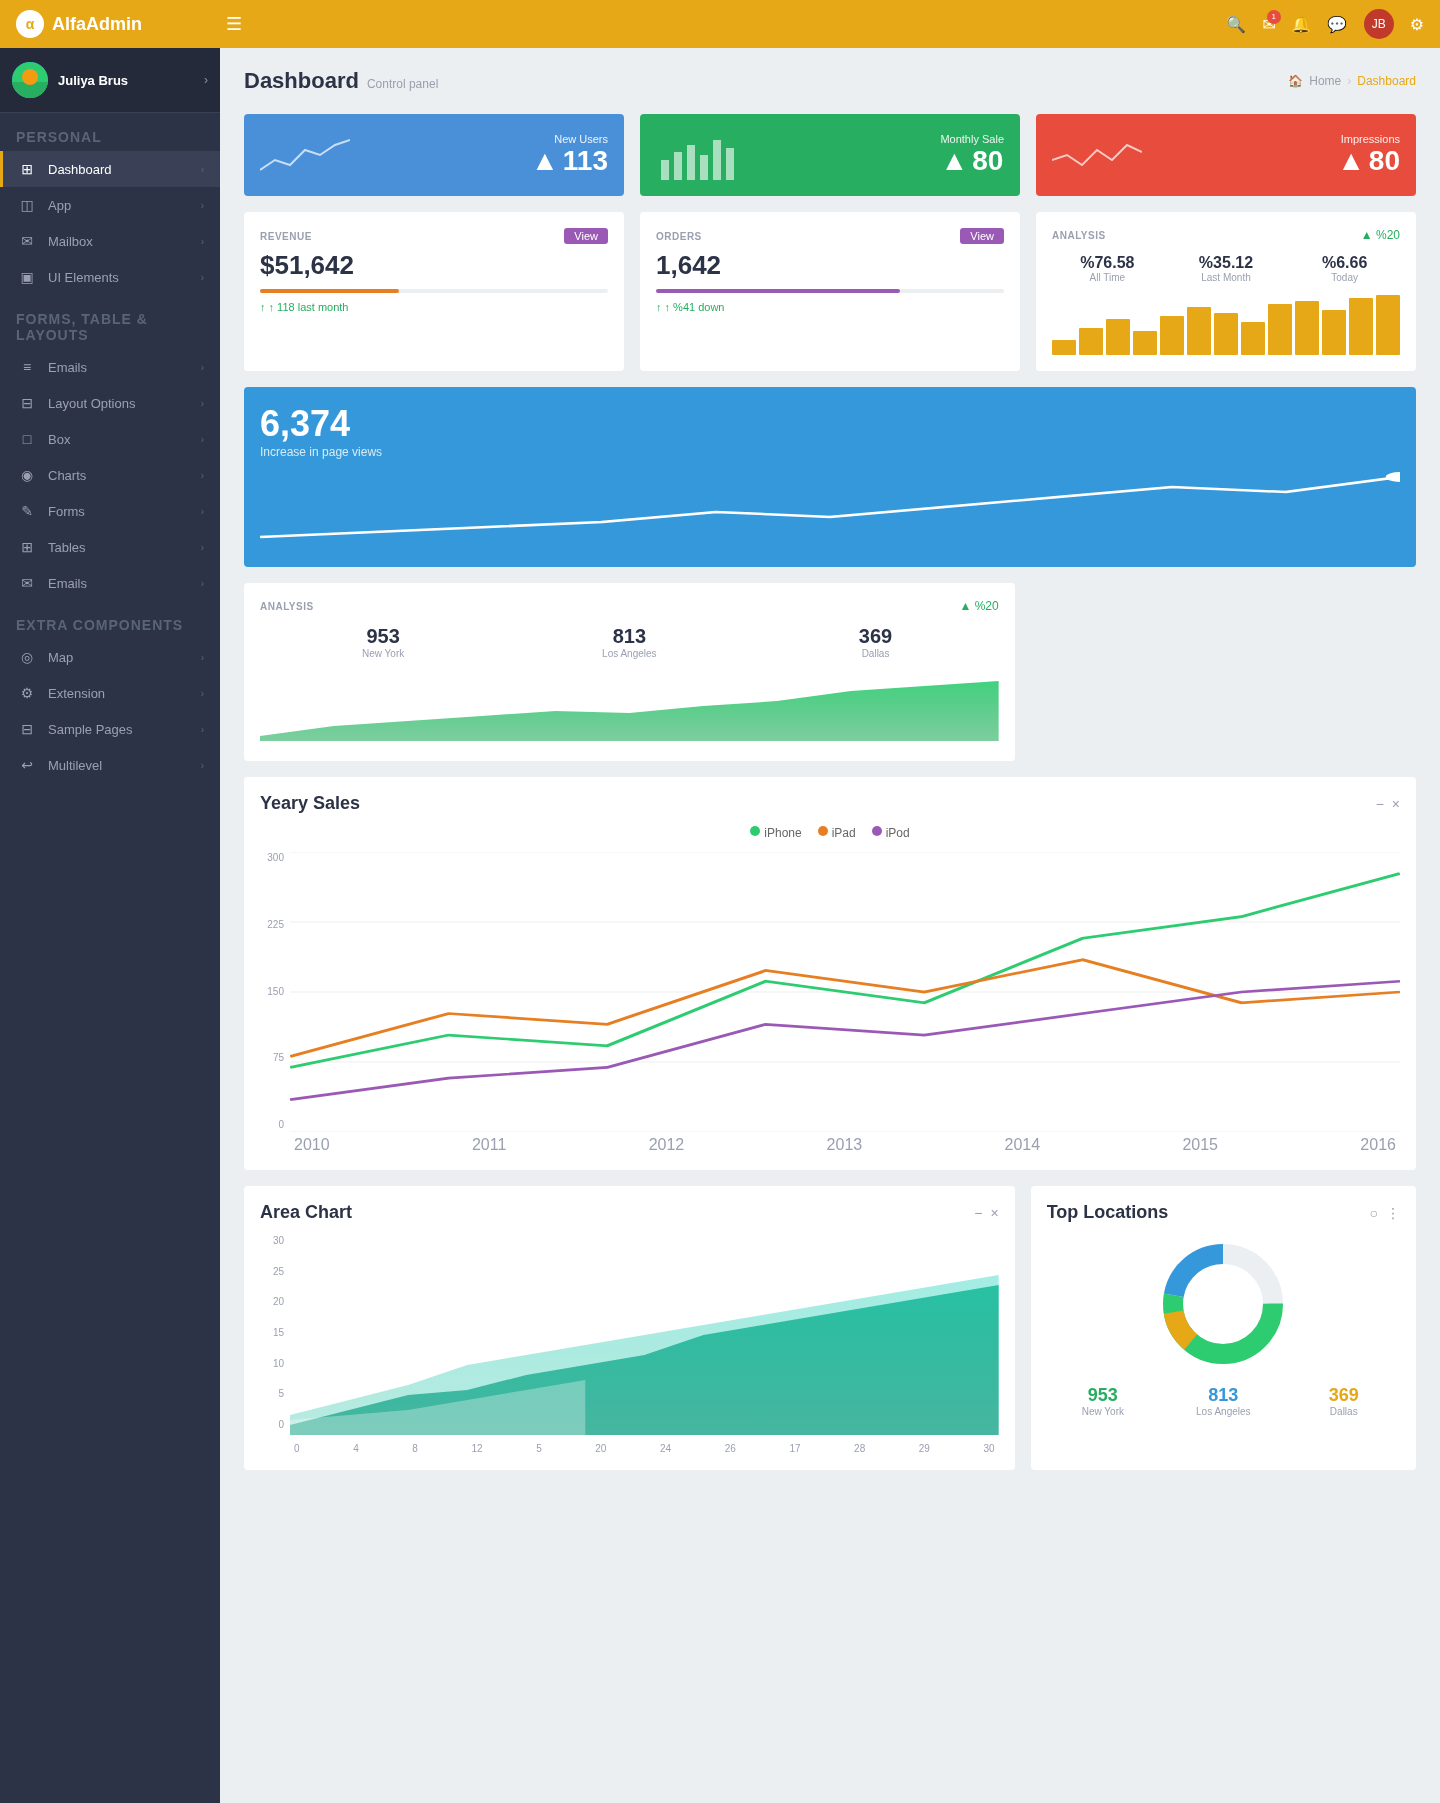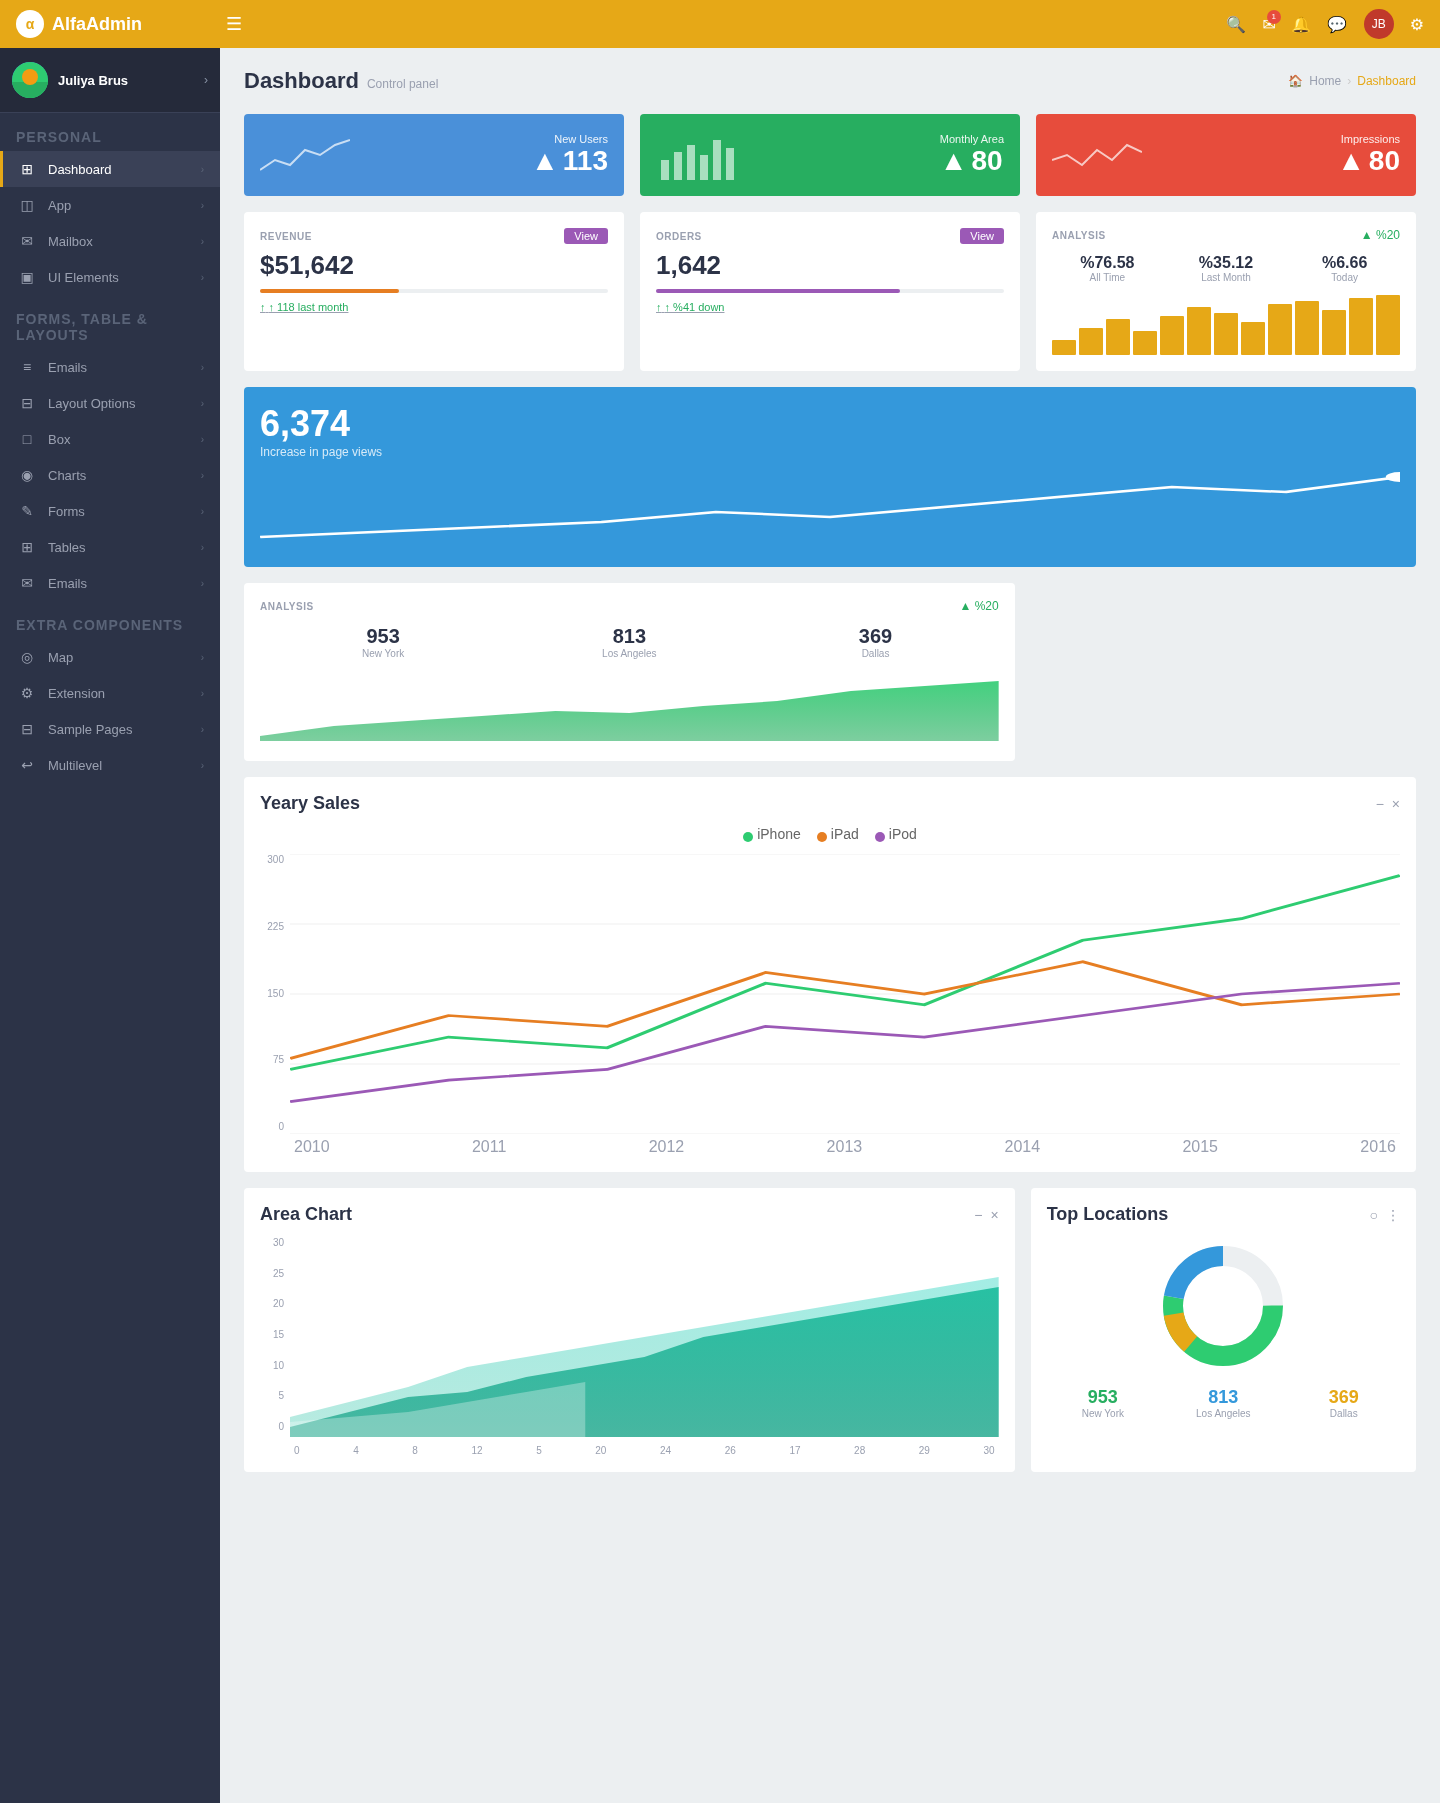--- a/index.html
+++ b/index.html
@@ -211,21 +211,21 @@
     .metric-value { font-size: 26px; font-weight: 700; color: #2c3347; margin: 4px 0; }
     .metric-bar {
       height: 4px;
       background: #eceff1;
       border-radius: 2px;
       margin: 8px 0;
     }
     .metric-bar-fill { height: 100%; border-radius: 2px; }
     .metric-bar-fill.orange { background: #e67e22; }
     .metric-bar-fill.purple { background: #9b59b6; }
-    .metric-footer { font-size: 11px; color: #9aa0b0; text-decoration: underline; }
+    .metric-footer { font-size: 11px; color: #9aa0b0; }
     .metric-footer span { color: #27ae60; }
 
     
     .analysis-panel {
       background: white;
       border-radius: 4px;
       padding: 16px;
       grid-column: span 1;
     }
     .analysis-header {
@@ -280,21 +280,21 @@
     }
     .chart-title { font-size: 18px; font-weight: 600; color: #2c3347; }
     .chart-actions { display: flex; gap: 8px; }
     .chart-action-btn {
       background: none; border: none; color: #9aa0b0; cursor: pointer; font-size: 14px;
     }
     .chart-legend {
       display: flex; gap: 16px; justify-content: center;
       margin-bottom: 12px;
     }
-    .legend-item { display: flex; align-items: flex-end; gap: 4px; font-size: 14px; color: #666; }
+    .legend-item { display: flex; align-items: flex-start; gap: 4px; font-size: 12px; color: #666; }
     .legend-dot { width: 10px; height: 10px; border-radius: 50%; }
 
     
     .bottom-row {
       display: grid;
       grid-template-columns: 2fr 1fr;
       gap: 16px;
       margin-bottom: 16px;
     }
 
@@ -497,21 +497,21 @@
       <div class="stat-card green">
         <svg width="90" height="50" viewBox="0 0 90 50">
           <rect x="5" y="30" width="8" height="20" fill="rgba(255,255,255,0.6)"></rect>
           <rect x="18" y="22" width="8" height="28" fill="rgba(255,255,255,0.6)"></rect>
           <rect x="31" y="15" width="8" height="35" fill="rgba(255,255,255,0.6)"></rect>
           <rect x="44" y="25" width="8" height="25" fill="rgba(255,255,255,0.6)"></rect>
           <rect x="57" y="10" width="8" height="40" fill="rgba(255,255,255,0.6)"></rect>
           <rect x="70" y="18" width="8" height="32" fill="rgba(255,255,255,0.6)"></rect>
         </svg>
         <div class="stat-card-info">
-          <div class="stat-card-label">Monthly Area</div>
+          <div class="stat-card-label">Monthly Sale</div>
           <div class="stat-card-value">
             <span>▲</span>
             <span>80</span>
           </div>
         </div>
       </div>
 
       <div class="stat-card red">
         <svg width="90" height="50" viewBox="0 0 90 50">
           <polyline points="0,30 15,25 30,35 45,20 60,30 75,15 90,22" fill="none" stroke="rgba(255,255,255,0.7)" stroke-width="2"></polyline>

